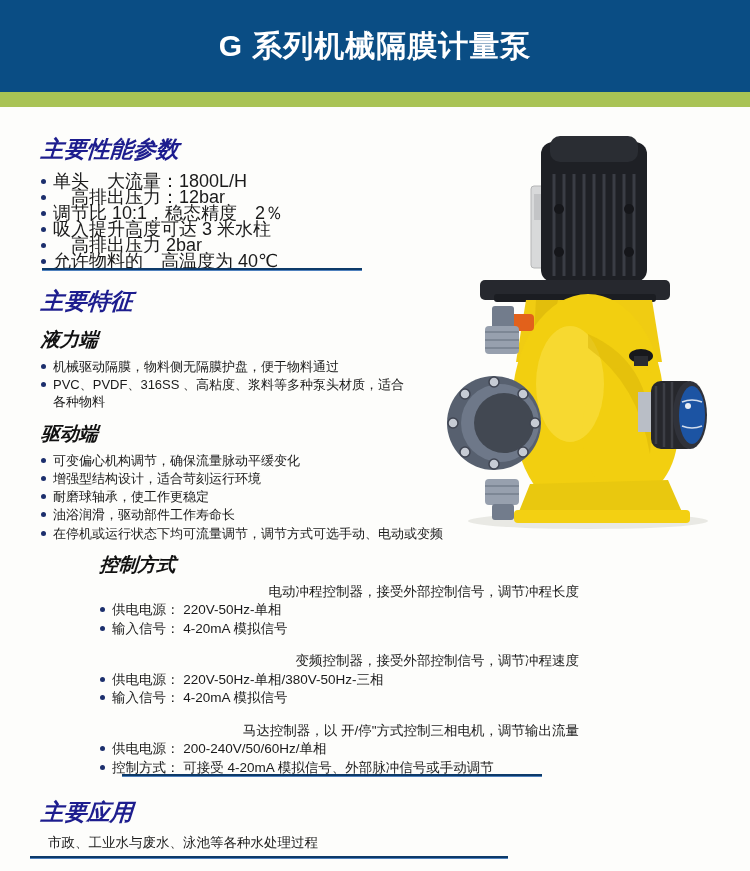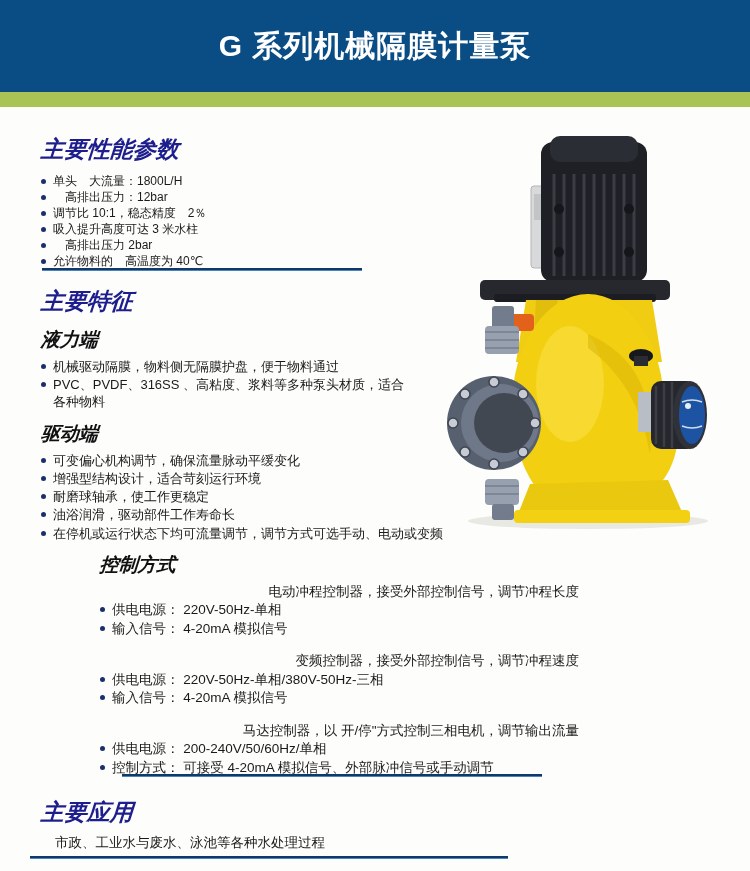--- a/index.html
+++ b/index.html
@@ -31,40 +31,40 @@
   
   ul.blist{list-style:none;margin:0;padding:0;}
   ul.blist li{position:relative;padding-left:13px;}
   ul.blist li::before{
     content:"";position:absolute;left:1px;top:6px;width:5px;height:5px;
     border-radius:50%;background:#1c2f6d;
   }
 
   
   .sec-perf{position:absolute;left:40px;top:134px;width:400px;}
-  .sec-perf ul{margin-top:8px;width:390px;font-size:12px;line-height:16px;}
+  .sec-perf ul{margin-top:8px;width:390px;font-size:18px;line-height:16px;}
 
   .divider{height:0;border-top:2px solid #0d3a69;border-bottom:1px solid #4f81bd;}
   .div-1{position:absolute;left:42px;top:268px;width:320px;}
   .div-2{position:absolute;left:122px;top:774px;width:420px;}
   .div-3{position:absolute;left:30px;top:856px;width:478px;}
 
   .sec-feat{position:absolute;left:40px;top:286px;width:470px;}
   .sec-feat .h-sub{margin-top:10px;}
   .sec-feat ul{margin-top:5px;font-size:13px;line-height:17.5px;}
   .ul-hydraulic{width:372px;}
   .ul-drive{width:470px;line-height:18.3px !important;}
 
   .sec-control{position:absolute;left:99px;top:556px;width:480px;font-size:13.5px;line-height:18.5px;}
   .sec-control .group{margin-top:6px;margin-bottom:14px;}
   .sec-control p{margin:0;text-align:right;}
   .sec-control ul{width:480px;}
 
   .sec-apps{position:absolute;left:40px;top:797px;width:470px;}
-  .sec-apps p{margin:6px 0 0 15px;font-size:13.5px;line-height:18px;}
+  .sec-apps p{margin:6px 0 0 8px;font-size:13.5px;line-height:18px;}
 
   .pump-figure{position:absolute;left:438px;top:134px;width:282px;height:397px;margin:0;}
 </style>
 </head>
 <body>
 
 <div class="page">
 
   <header class="header">
     <h1>G 系列机械隔膜计量泵</h1>

